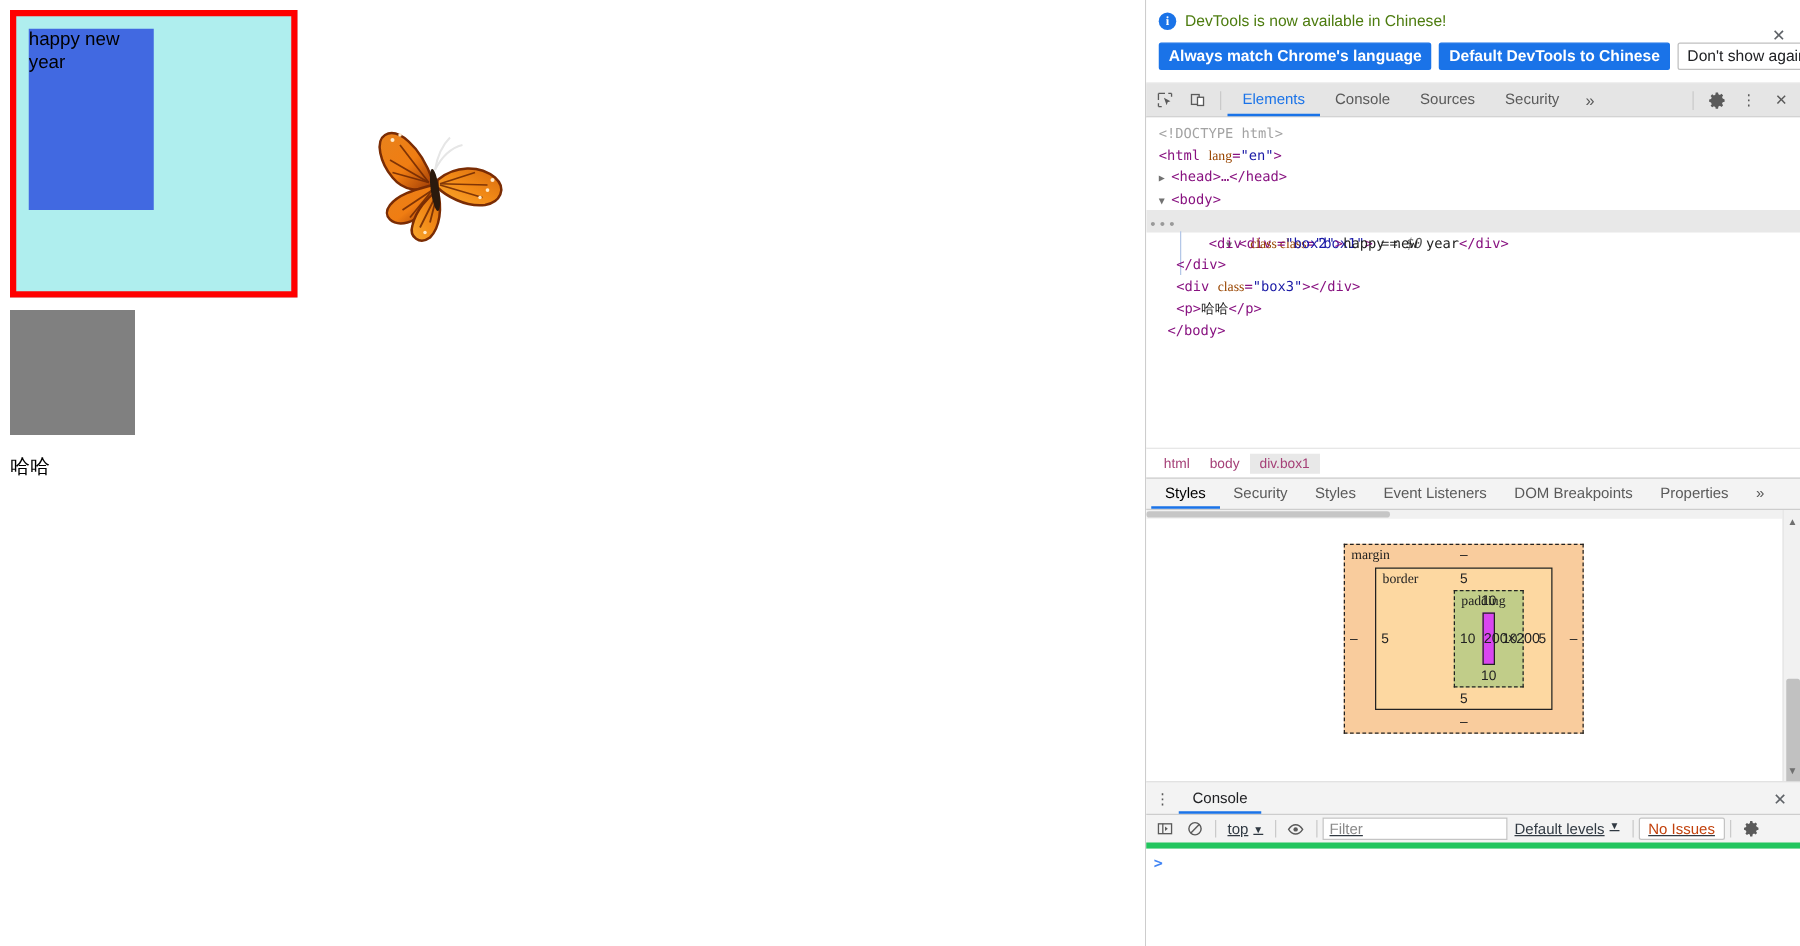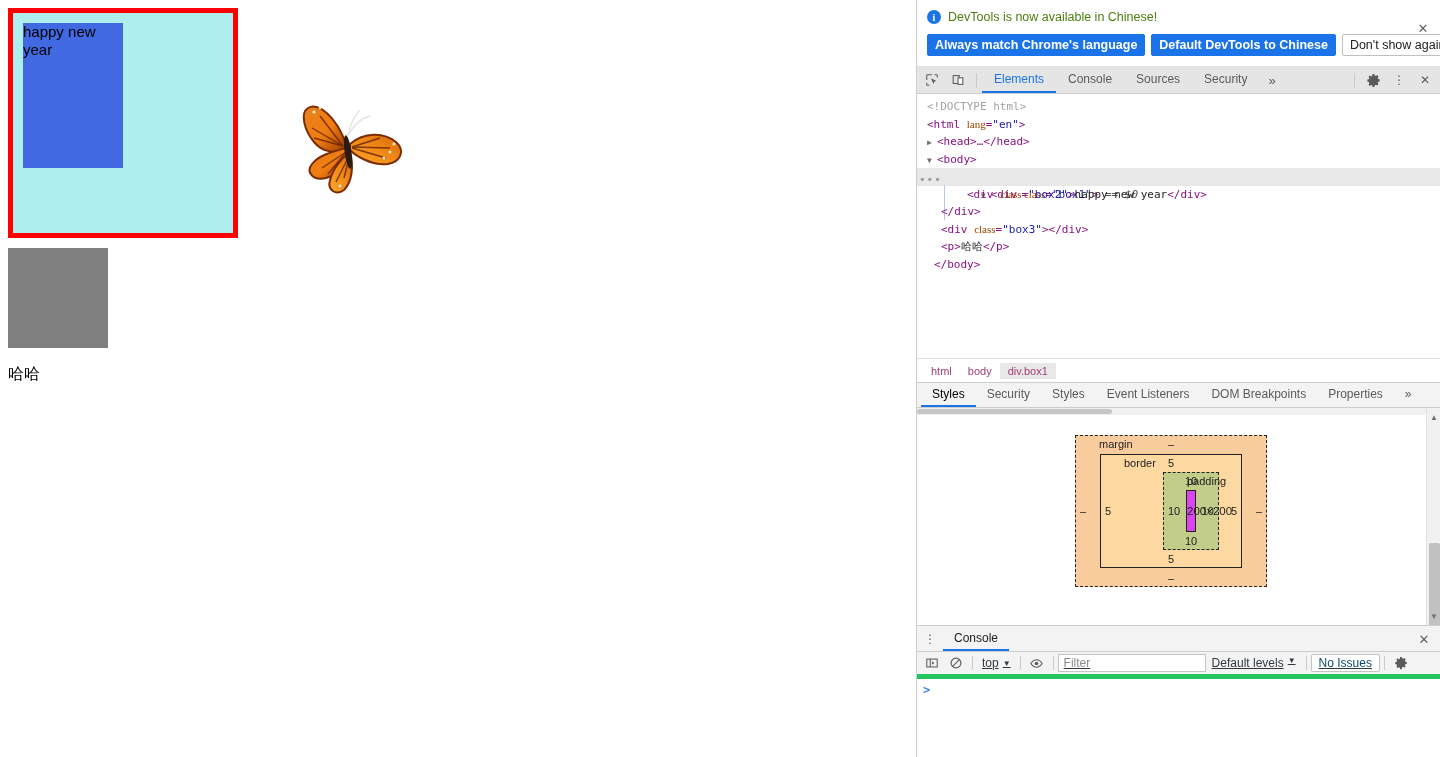--- a/index.html
+++ b/index.html
@@ -232,22 +232,22 @@
   .bm-padding {
     background: #c1cd89; border: 1px dashed #222;
     padding: 17px 22px;
     margin-left: 40px;
   }
   .bm-content {
     background: #d946ef; border: 1px solid #222;
     padding: 14px 0; font-size: 11.5px;
   }
   .bm-label {
-    position: absolute; left: 23px; top: 2px;
-    font-size: 11px; color: #222;
+    position: absolute; left: 5px; top: 2px;
+    font-size: 11px; color: #222; font-family: Liberation Serif, serif;
   }
   .bm-top { position: absolute; left: 0; right: 0; top: 2px; font-size: 11px; }
   .bm-bot { position: absolute; left: 0; right: 0; bottom: 2px; font-size: 11px; }
   .bm-left { position: absolute; left: 4px; top: 50%; transform: translateY(-50%); font-size: 11px; }
   .bm-right { position: absolute; right: 4px; top: 50%; transform: translateY(-50%); font-size: 11px; }
 
   
   #drawer { flex: 0 0 132px; display: flex; flex-direction: column;
             border-top: 1px solid #cdcdcd; background: #ffffff; }
   #drawer-tabbar {
@@ -292,21 +292,21 @@
     font-size: 12px; color: #8a8a8a;
     display: flex; align-items: center; padding: 0 5px;
     cursor: text;
   }
   .ct-levels {
     display: flex; align-items: flex-start; gap: 4px;
     padding: 0 6px; font-size: 12px; color: #303942; cursor: pointer;
   }
   .ct-issues {
     border: 1px solid #c4c4c4; border-radius: 2px;
-    padding: 1px 7px; font-size: 12px; color: #0c4a6e;
+    padding: 1px 7px; font-size: 12px; color: #c2410c;
     cursor: pointer; background: #fff;
   }
   #console-output {
     flex: 1 1 auto; background: #ffffff; padding: 4px 0 0 6px;
     font-family: "DejaVu Sans Mono", monospace; font-size: 11px;
   }
   .prompt-arrow { color: #4285f4; font-weight: bold; font-size: 12px; }
 </style>
 </head>
 <body>

